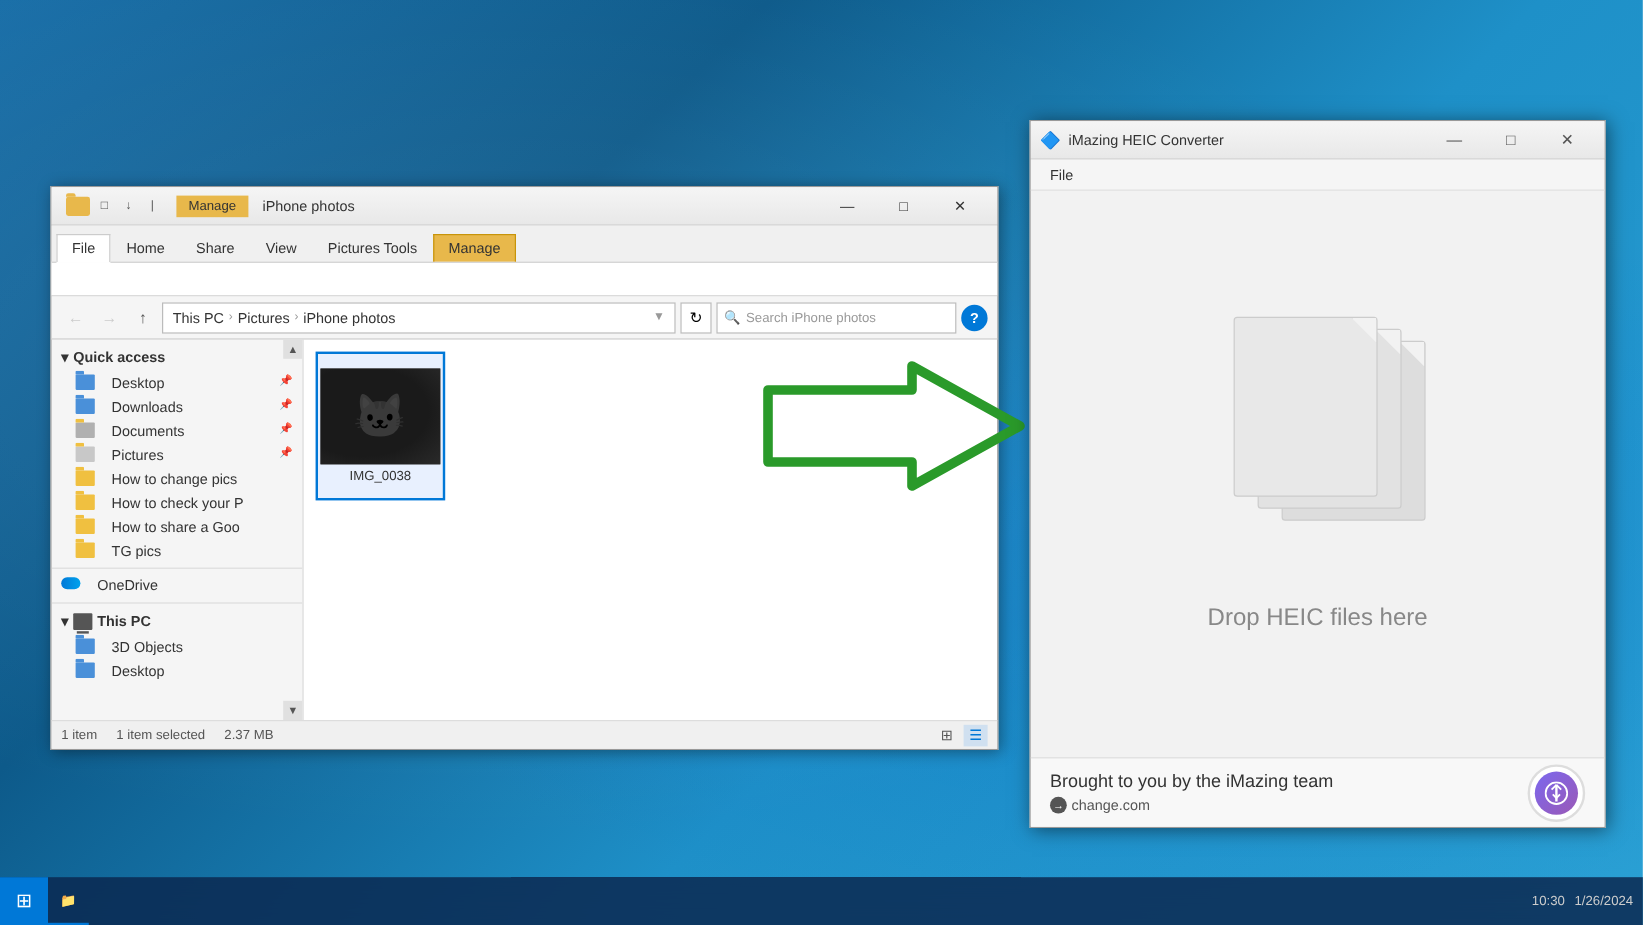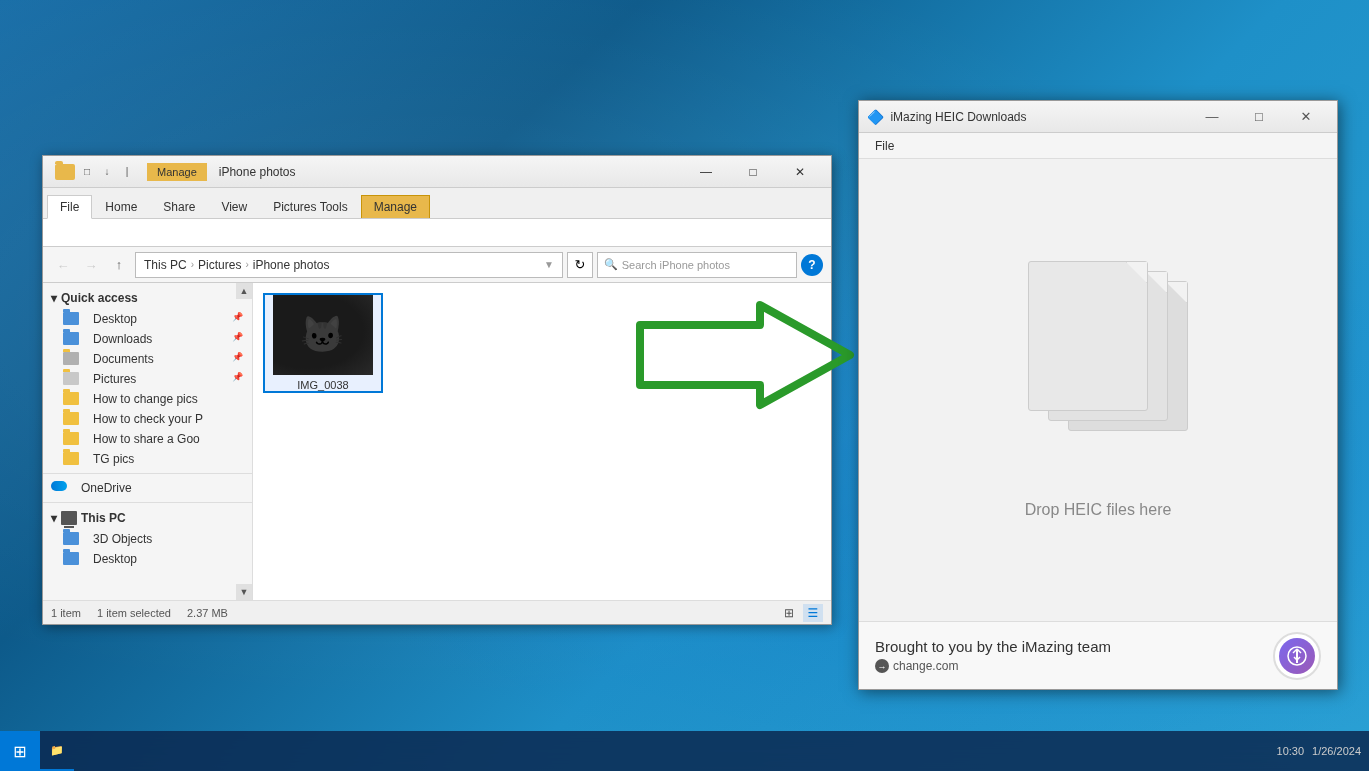--- a/index.html
+++ b/index.html
@@ -342,25 +342,25 @@
       flex: 1;
       background: #fff;
       padding: 10px;
       overflow: auto;
     }
 
     .file-thumbnail {
       display: inline-flex;
       flex-direction: column;
       align-items: center;
-      padding: 0;
+      padding: 12px;
       cursor: pointer;
       border: 2px solid #0078d7;
       background: #e8f0fe;
-      width: 120px;
+      width: 108px;
     }
     .thumbnail-img {
       width: 100px;
       height: 80px;
       background: #333;
       overflow: hidden;
       position: relative;
     }
     
     .cat-img {
@@ -531,42 +531,42 @@
     }
     .doc-page-1 {
       width: 120px;
       height: 150px;
       top: 0px;
       left: 20px;
       background: #e8e8e8;
       z-index: 3;
     }
     .doc-drop-text {
-      font-size: 16px;
+      font-size: 20px;
       color: #888;
       text-align: center;
       margin-top: 10px;
     }
 
     
     .arrow-container {
       position: absolute;
       left: 630px;
       top: 295px;
       width: 230px;
       height: 120px;
     }
     .arrow-svg {
       width: 100%;
       height: 100%;
     }
 
     
     .imazing-footer {
-      height: 68px;
+      height: 58px;
       background: #f8f8f8;
       border-top: 1px solid #ddd;
       display: flex;
       align-items: center;
       padding: 0 16px;
       gap: 28px;
     }
     .footer-text-block {
       flex: 1;
     }
@@ -811,21 +811,21 @@
   <svg class="arrow-svg" viewBox="0 0 230 120" xmlns="http://www.w3.org/2000/svg">
 
     <polygon points="10,30 130,30 130,10 220,60 130,110 130,90 10,90" fill="none" stroke="#2a9a2a" stroke-width="8" stroke-linejoin="round"></polygon>
   </svg>
 </div>
 
 <div class="imazing-window">
 
   <div class="imazing-titlebar">
     <span class="imazing-title-icon">🔷</span>
-    <span class="imazing-title-text">iMazing HEIC Downloads</span>
+    <span class="imazing-title-text">iMazing HEIC Converter</span>
     <div class="imazing-win-controls">
       <div class="imazing-win-btn">—</div>
       <div class="imazing-win-btn">□</div>
       <div class="imazing-win-btn close">✕</div>
     </div>
   </div>
 
   <div class="imazing-menubar">
     <div class="menu-item">File</div>
   </div>

